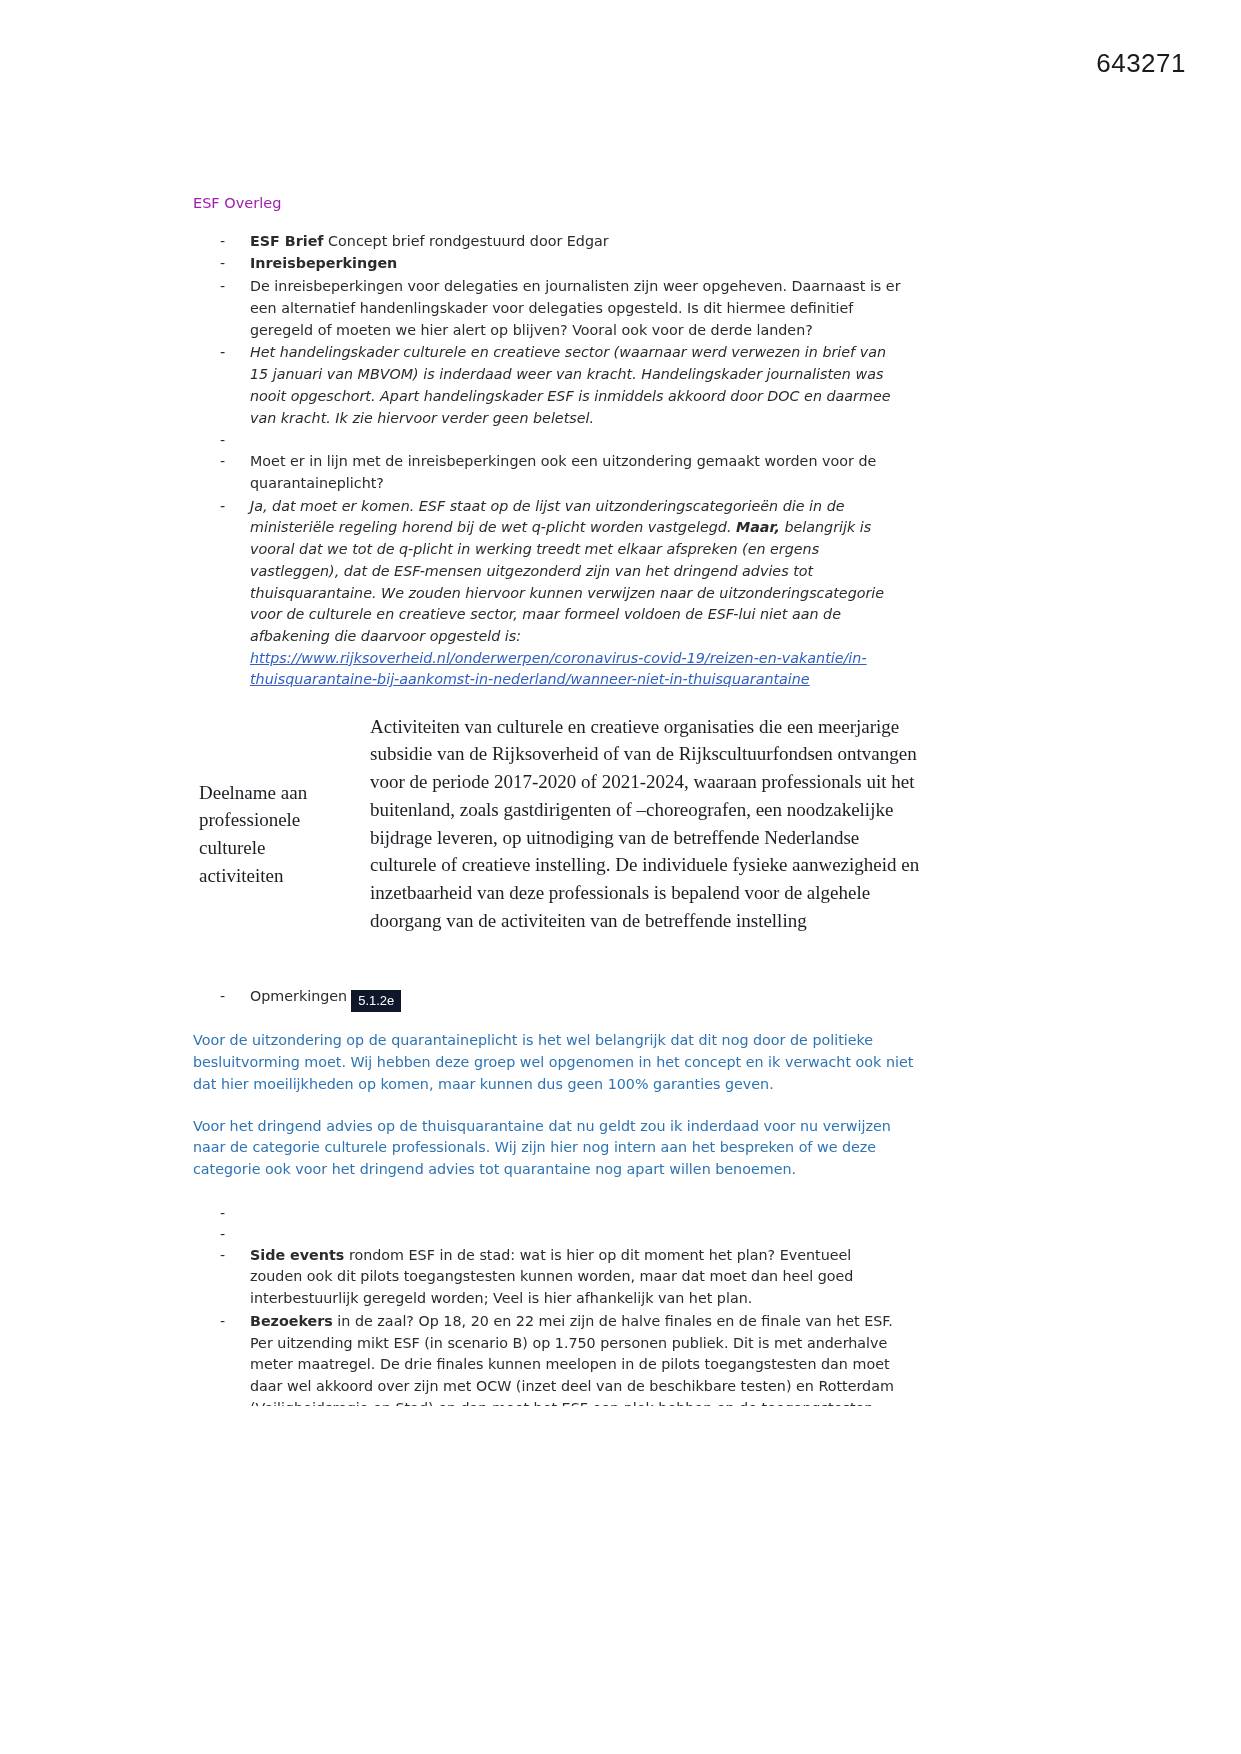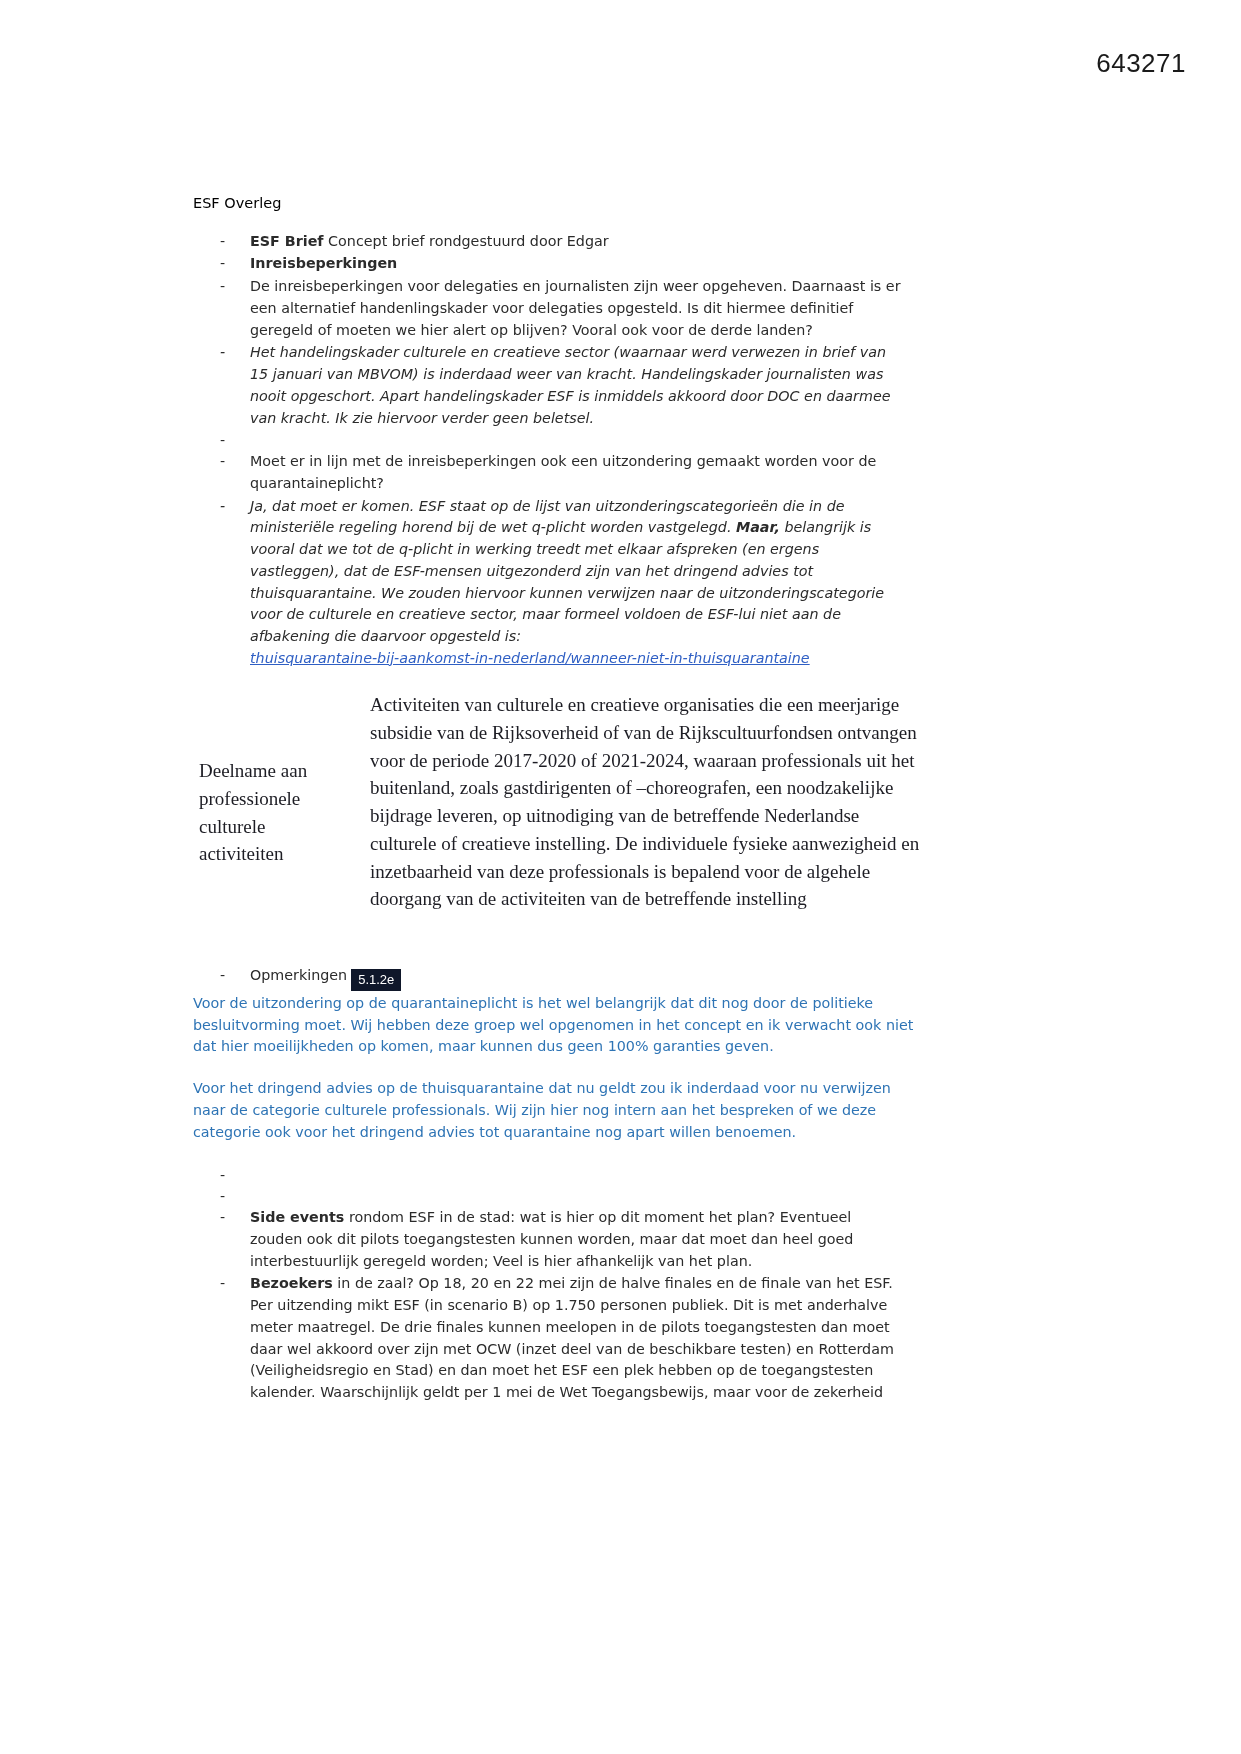--- a/index.html
+++ b/index.html
@@ -33,21 +33,21 @@
   .content {
     position: absolute;
     left: 193px;
     top: 193px;
     width: 730px;
   }
   .doc-title {
     font-family: "DejaVu Sans", sans-serif;
     font-size: 14.5px;
     line-height: 1.5;
-    color: #000000;
+    color: #a21caf;
     margin-bottom: 16px;
   }
   
   ul.dashlist {
     list-style: none;
     margin: 0;
     padding: 0;
   }
   ul.dashlist > li {
     position: relative;
@@ -139,21 +139,21 @@
   }
   
   .blue-para {
     color: #2e74b5;
     font-size: 14.3px;
     line-height: 1.52;
     margin-top: 20px;
     width: 730px;
   }
   .blue-para.first {
-    margin-top: 2px;
+    margin-top: 18px;
   }
   
   ul.dashlist.tail {
     margin-top: 22px;
   }
 </style>
 </head>
 <body>
 
 <div class="page">
@@ -184,20 +184,21 @@
 
       <li class="empty"></li>
 
 
       <li>
         <span>Moet er in lijn met de inreisbeperkingen ook een uitzondering gemaakt worden voor de quarantaineplicht?</span>
       </li>
 
       <li class="ital">
         <span>Ja, dat moet er komen. ESF staat op de lijst van uitzonderingscategorieën die in de ministeriële regeling horend bij de wet q-plicht worden vastgelegd. </span><b>Maar,</b><span> belangrijk is vooral dat we tot de q-plicht in werking treedt met elkaar afspreken (en ergens vastleggen), dat de ESF-mensen uitgezonderd zijn van het dringend advies tot thuisquarantaine. We zouden hiervoor kunnen verwijzen naar de uitzonderingscategorie voor de culturele en creatieve sector, maar formeel voldoen de ESF-lui niet aan de afbakening die daarvoor opgesteld is:</span>
+        <span class="doclink">https://www.rijksoverheid.nl/onderwerpen/coronavirus-covid-19/reizen-en-vakantie/in-</span>
         <span class="doclink">thuisquarantaine-bij-aankomst-in-nederland/wanneer-niet-in-thuisquarantaine</span>
       </li>
 
     </ul>
 
     <div class="serif-block">
       <div class="serif-label">
         <div>Deelname aan</div>
         <div>professionele</div>
         <div>culturele</div>

